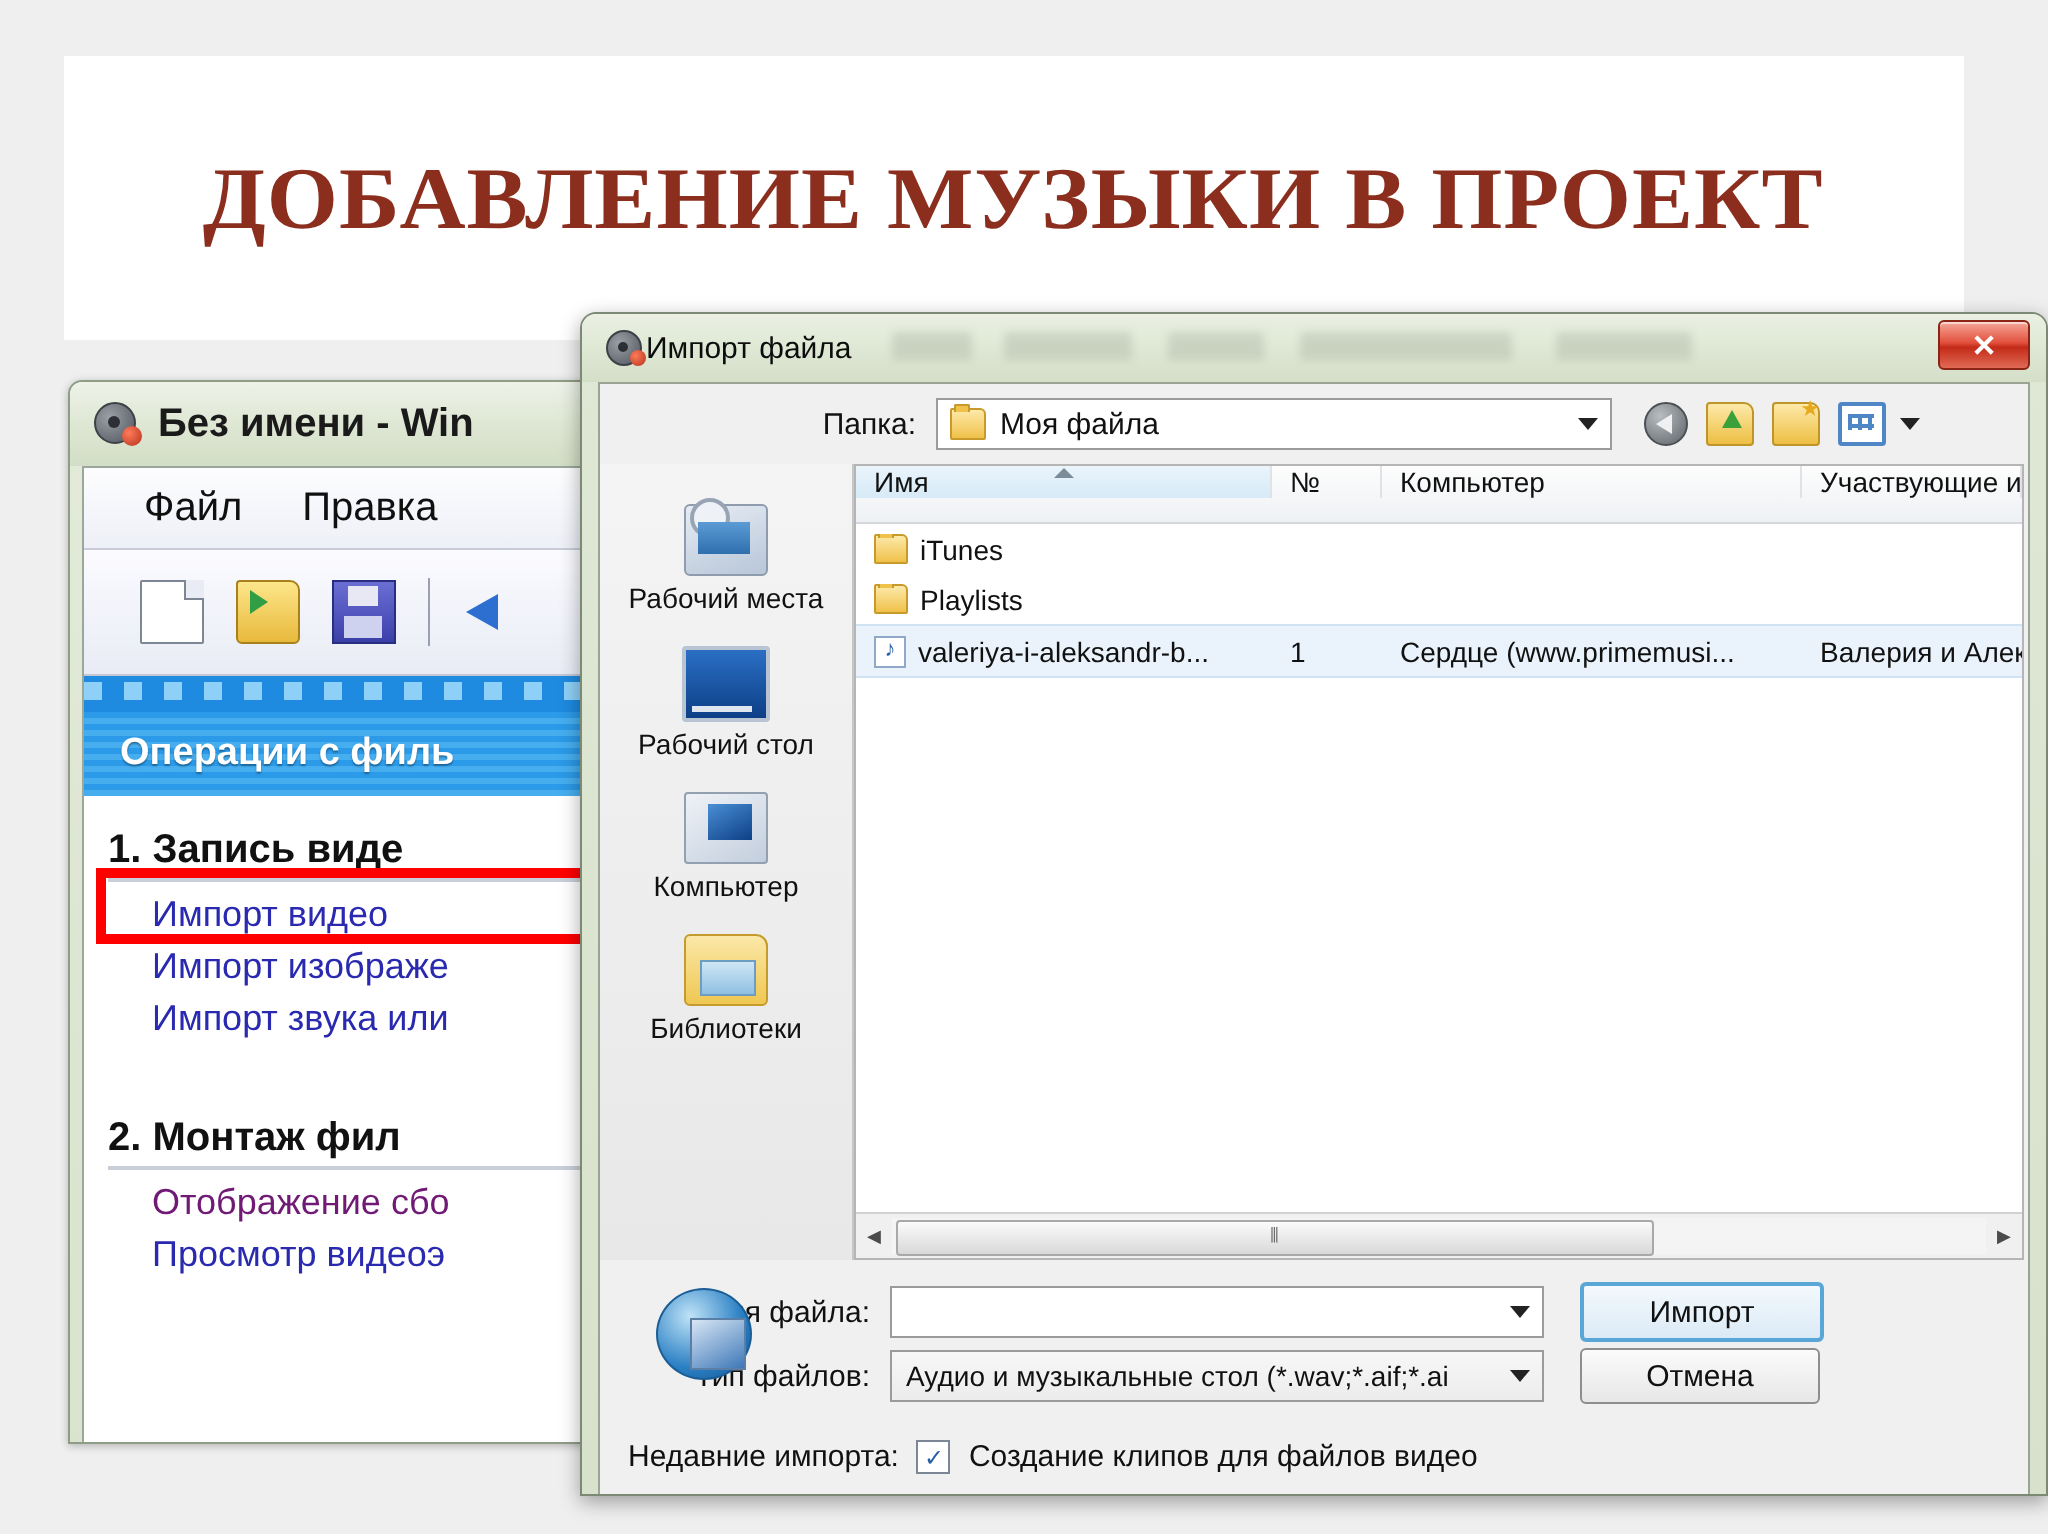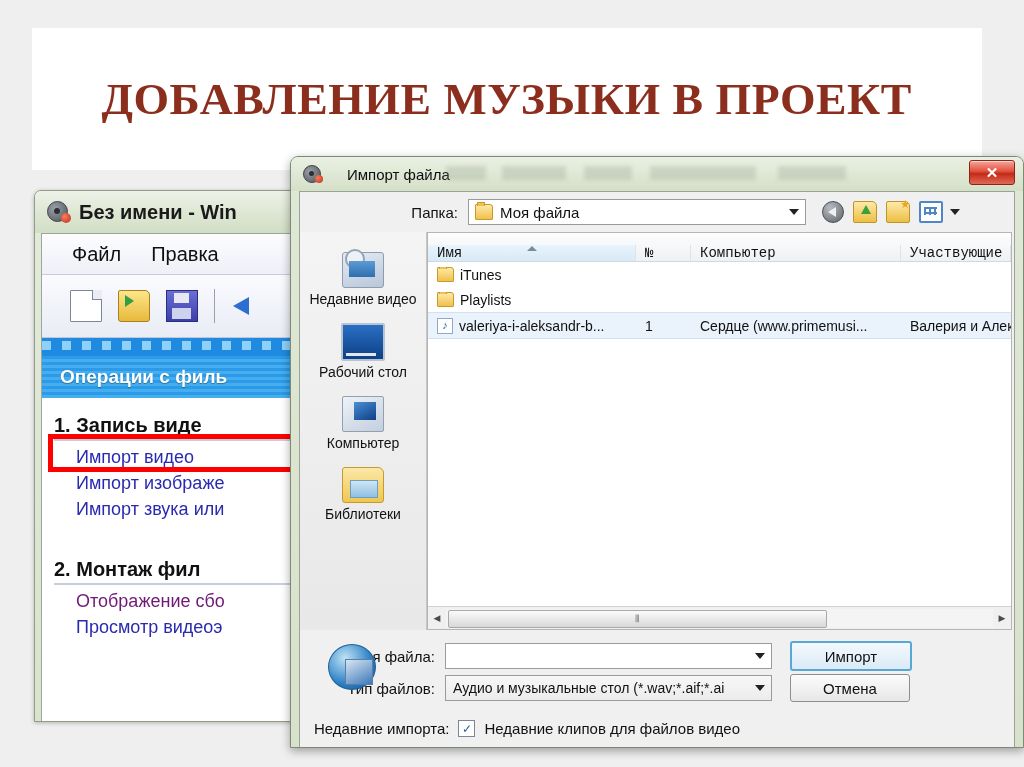--- a/index.html
+++ b/index.html
@@ -116,21 +116,21 @@
   }
   
   #dialog{
     position:absolute;left:272px;top:142px;width:732px;height:590px;
     background:linear-gradient(180deg,#dfe8d5 0%,#d7e1cb 100%);
     border:1px solid #7c8a75;border-radius:8px 8px 0 0;
     box-shadow:0 3px 10px rgba(0,0,0,.35);
     overflow:hidden;
   }
   #dlg-titlebar{
-    height:34px;position:relative;display:flex;align-items:center;gap:24px;padding-left:12px;
+    height:34px;position:relative;display:flex;align-items:center;gap:0;padding-left:12px;
     background:linear-gradient(180deg,#eaf0e2 0%,#dde6d2 60%,#d4dfc8 100%);
   }
   .dlg-appicon{width:20px;height:18px;position:relative;flex:none;}
   .dlg-appicon .reel{
     position:absolute;left:0;top:0;width:16px;height:16px;border-radius:50%;
     background:radial-gradient(circle at 35% 35%,#9aa0a6,#4e545b);border:1px solid #3c4147;}
   .dlg-appicon .reel:after{content:"";position:absolute;left:5px;top:5px;width:5px;height:5px;
     border-radius:50%;background:#2c3036;}
   .dlg-appicon .cherry{position:absolute;right:0;bottom:0;width:8px;height:8px;border-radius:50%;
     background:radial-gradient(circle at 35% 35%,#ff7b5a,#b5301a);}
@@ -217,23 +217,23 @@
   .pi-desktop{background:linear-gradient(180deg,#2a6fc4,#0d3f86);border:2px solid #b9c4d2;border-radius:2px;}
   .pi-desktop:after{content:"";position:absolute;left:3px;bottom:3px;width:30px;height:3px;background:#dfe6ef;}
   .pi-lib{background:linear-gradient(180deg,#fbe8a8,#efc751);border:1px solid #c49b2c;border-radius:3px 6px 3px 3px;}
   .pi-lib:after{content:"";position:absolute;left:7px;top:12px;width:26px;height:16px;
     background:linear-gradient(180deg,#cfe6f5,#8fc0e2);border:1px solid #6e9dc4;}
   .pi-comp{background:linear-gradient(150deg,#eef2f7,#c3cedd);border:1px solid #93a0b0;border-radius:2px;}
   .pi-comp:after{content:"";position:absolute;left:11px;top:5px;width:22px;height:18px;
     background:linear-gradient(150deg,#4a8fd4,#0d3f86);}
   #filelist-wrap{flex:1;background:#fff;border:1px solid #b5b5b5;margin:0 2px 0 0;display:flex;flex-direction:column;overflow:hidden;}
   #list-header{
-    height:28px;display:flex;align-items:flex-end;
+    height:28px;display:flex;align-items:flex-start;
     background:linear-gradient(180deg,#fdfdfd,#eef1f4);
-    border-bottom:1px solid #d4d8dc;position:relative;flex:none;font-family:Liberation Mono, monospace;
+    border-bottom:1px solid #d4d8dc;position:relative;flex:none;
   }
   .col-h{
     display:flex;align-items:center;padding-left:9px;font-size:14px;color:#111;
     border-right:1px solid #dfe3e7;position:relative;box-sizing:border-box;white-space:nowrap;overflow:hidden;
   }
   .col-h.sorted{background:linear-gradient(180deg,#eaf4fb,#d6eaf7);}
   .sort-arrow{
     position:absolute;left:50%;top:1px;margin-left:-5px;width:0;height:0;
     border-left:5px solid transparent;border-right:5px solid transparent;border-bottom:5px solid #7a8b99;
   }
@@ -367,21 +367,21 @@
           <span class="nav-ico ico-views"></span>
           <span class="views-caret"></span>
         </span>
       </div>
 
       <div id="dlg-main">
 
         <div id="places">
           <div class="place">
             <span class="pl-ico pi-recent"></span>
-            <span class="place-label">Недавние видео</span>
+            <span class="place-label">Рабочий места</span>
           </div>
           <div class="place">
             <span class="pl-ico pi-desktop"></span>
             <span class="place-label">Рабочий стол</span>
           </div>
           <div class="place">
             <span class="pl-ico pi-comp"></span>
             <span class="place-label">Компьютер</span>
           </div>
           <div class="place">
@@ -466,19 +466,19 @@
           <span class="form-field gray">
             <span>Аудио и музыкальные стол (*.wav;*.aif;*.ai</span>
             <span class="fcaret"></span>
           </span>
           <span class="dlg-btn">Отмена</span>
         </div>
 
         <div id="opts-row">
           <span id="opts-label">Недавние импорта:</span>
           <span id="opts-check">✓</span>
-          <span id="opts-text">Недавние клипов для файлов видео</span>
+          <span id="opts-text">Создание клипов для файлов видео</span>
         </div>
       </div>
 
     </div>
   </div>
 </div>
 
 </body></html>

